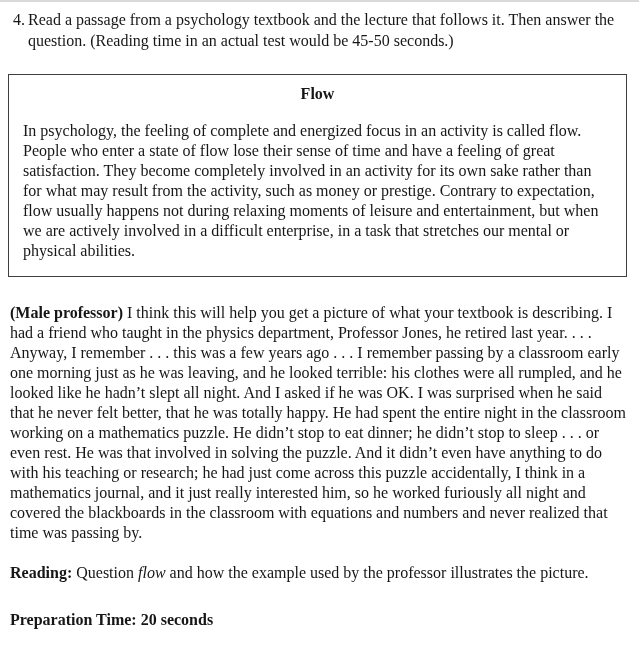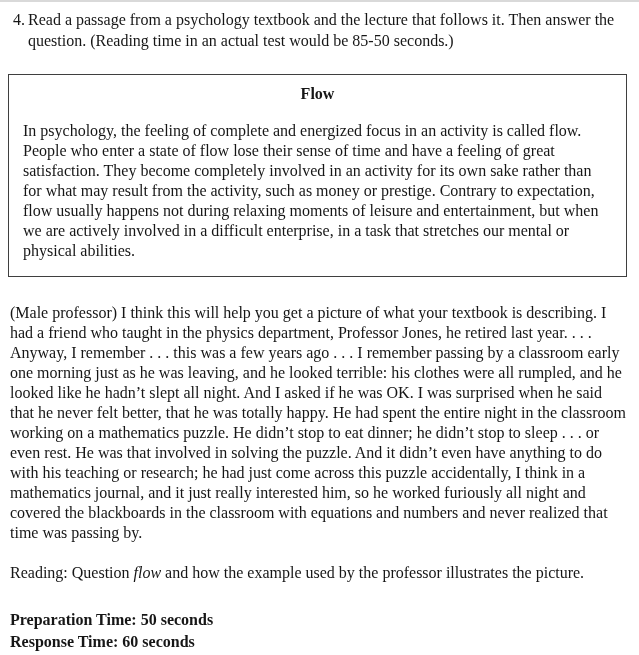--- a/index.html
+++ b/index.html
@@ -56,40 +56,39 @@
     margin: 20px 0 0 0;
   }
   .timing-block {
     margin: 26px 0 0 0;
   }
   .timing {
     margin: 0;
     font-weight: bold;
     line-height: 22px;
   }
-  .bold { font-weight: normal; }
+  .bold { font-weight: bold; }
   .italic { font-style: italic; }
 </style>
 </head>
 <body>
 
 <div class="page">
 
   <div class="numbered-item">
     <span class="num">4.</span>
-    <span class="itext">Read a passage from a psychology textbook and the lecture that follows it. Then answer the question. (Reading time in an actual test would be 85-50 seconds.)</span>
+    <span class="itext">Read a passage from a psychology textbook and the lecture that follows it. Then answer the question. (Reading time in an actual test would be 45-50 seconds.)</span>
   </div>
 
   <div class="reading-box">
     <div class="box-title">Flow</div>
     <div class="box-body">In psychology, the feeling of complete and energized focus in an activity is called flow. People who enter a state of flow lose their sense of time and have a feeling of great satisfaction. They become completely involved in an activity for its own sake rather than for what may result from the activity, such as money or prestige. Contrary to expectation, flow usually happens not during relaxing moments of leisure and entertainment, but when we are actively involved in a difficult enterprise, in a task that stretches our mental or physical abilities.</div>
   </div>
 
   <p class="lecture"><span class="bold">(Male professor)</span><span> I think this will help you get a picture of what your textbook is describing. I had a friend who taught in the physics department, Professor Jones, he retired last year. . . . Anyway, I remember . . . this was a few years ago . . . I remember passing by a classroom early one morning just as he was leaving, and he looked terrible: his clothes were all rumpled, and he looked like he hadn’t slept all night. And I asked if he was OK. I was surprised when he said that he never felt better, that he was totally happy. He had spent the entire night in the classroom working on a mathematics puzzle. He didn’t stop to eat dinner; he didn’t stop to sleep . . . or even rest. He was that involved in solving the puzzle. And it didn’t even have anything to do with his teaching or research; he had just come across this puzzle accidentally, I think in a mathematics journal, and it just really interested him, so he worked furiously all night and covered the blackboards in the classroom with equations and numbers and never realized that time was passing by.</span></p>
 
   <p class="question"><span class="bold">Reading:</span><span> Question </span><span class="italic">flow</span><span> and how the example used by the professor illustrates the picture.</span></p>
 
   <div class="timing-block">
-    <p class="timing">Preparation Time: 50 seconds</p>
-    <p class="timing">Response Time: 60 seconds</p>
+    <p class="timing">Preparation Time: 20 seconds</p>
   </div>
 
 </div>
 
 </body></html>

